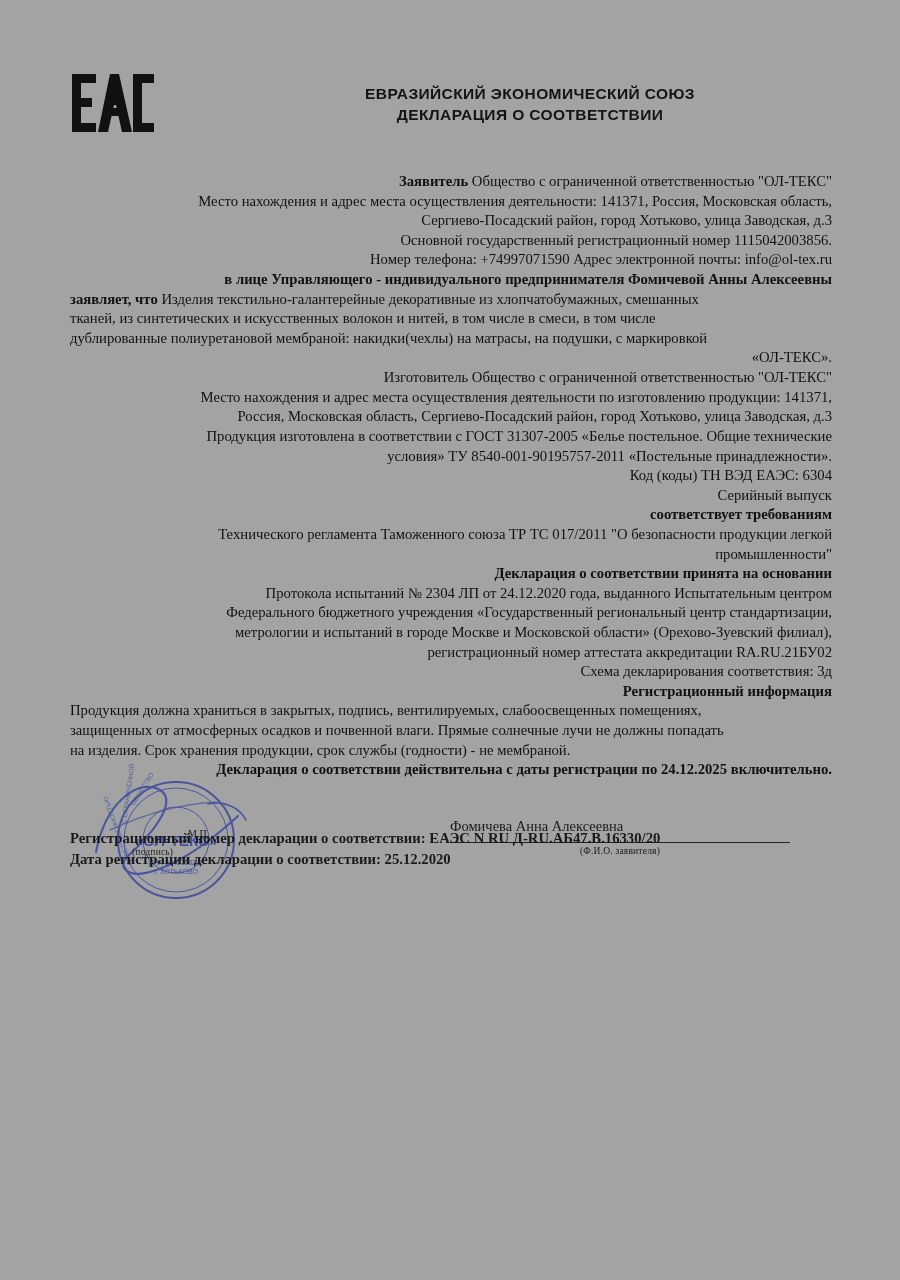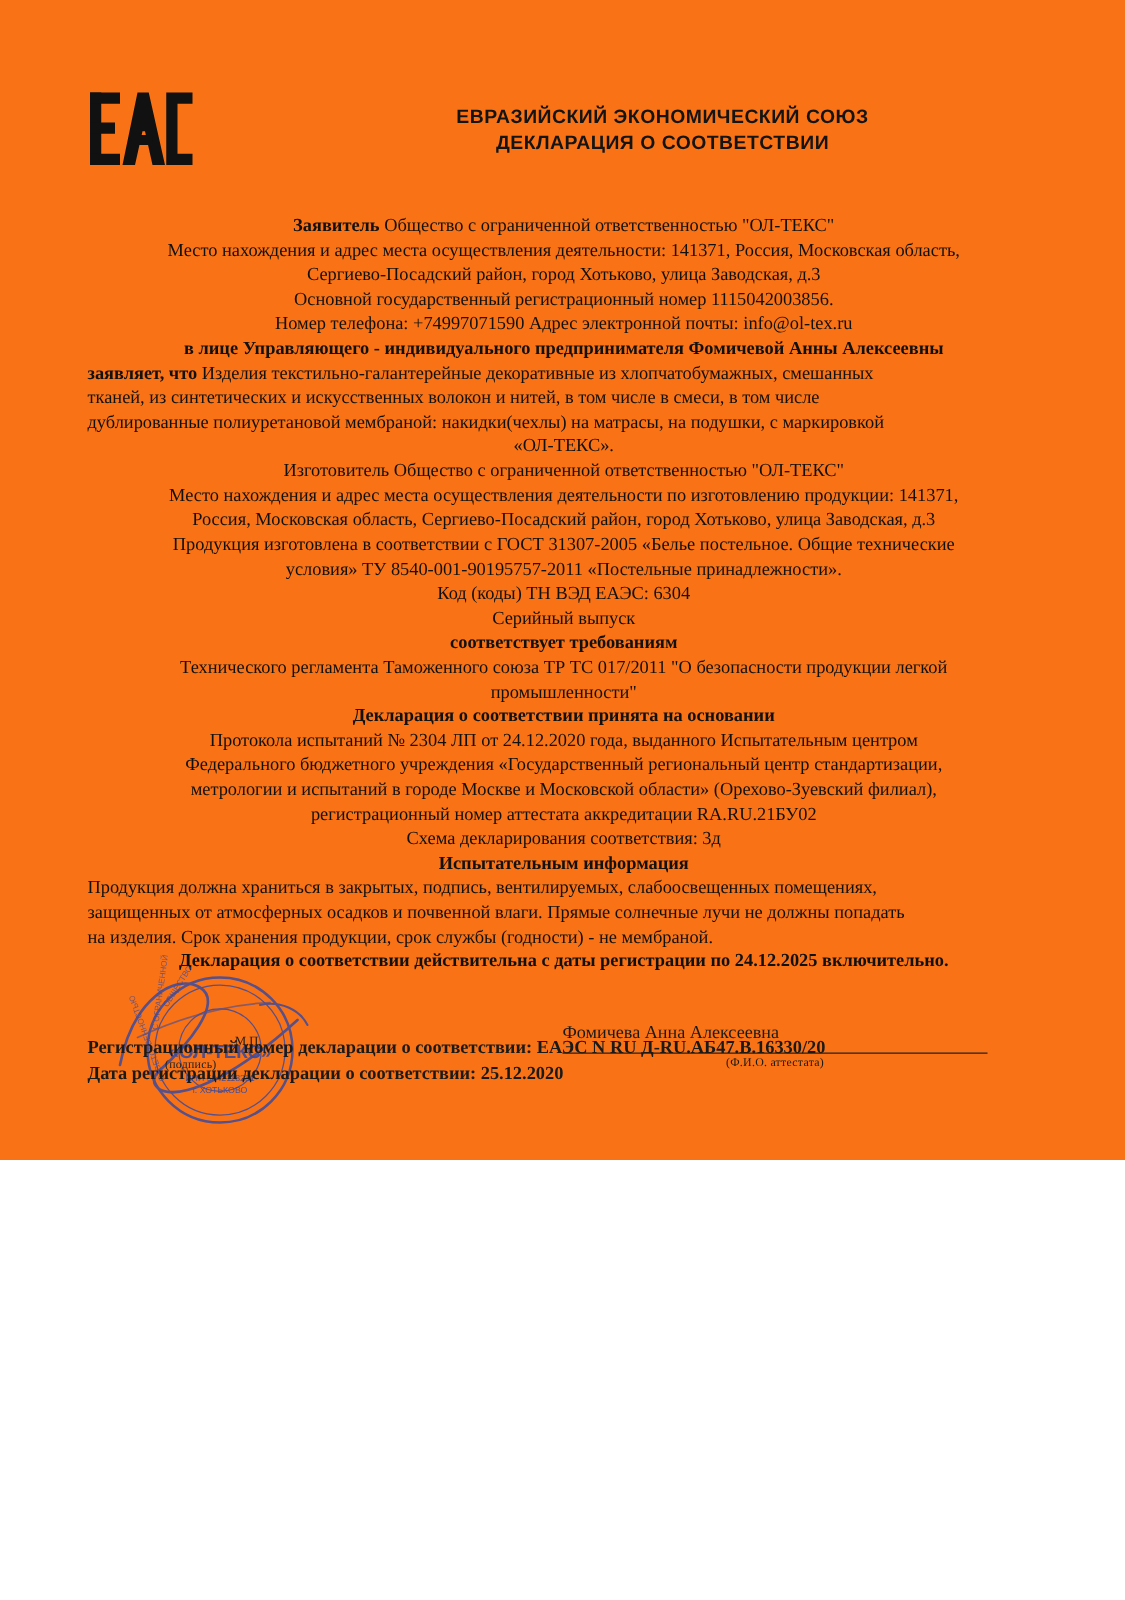--- a/index.html
+++ b/index.html
@@ -12,22 +12,22 @@
     height: 1280px;
     position: relative;
     font-family: "Liberation Serif", serif;
     color: #1a1a1a;
     overflow: hidden;
   }
   .page {
     position: absolute;
     left: 0; top: 0;
     width: 900px;
-    height: 928px;
-    background: #f97316;
+    height: 1280px;
+    background: #a3a3a3;
   }
   
   .header {
     position: absolute;
     left: 70px;
     top: 72px;
     width: 760px;
     height: 70px;
   }
   .eac-mark {
@@ -61,21 +61,21 @@
     width: 762px;
     font-size: 14.7px;
     line-height: 1.30;
     text-align: justify;
     color: #111;
   }
   .doc-body p {
     margin: 0 0 0.5px 0;
   }
   .b { font-weight: bold; }
-  .nowrapline { text-align: center; }
+  .nowrapline { text-align: right; }
 
   
   .sign-area {
     position: absolute;
     left: 70px;
     top: 800px;
     width: 762px;
     height: 60px;
   }
   .mp {
@@ -203,21 +203,21 @@
     <p class="nowrapline">Технического регламента Таможенного союза ТР ТС 017/2011 "О безопасности продукции легкой</p>
     <p class="nowrapline">промышленности"</p>
 
     <p class="nowrapline b">Декларация о соответствии принята на основании</p>
     <p class="nowrapline">Протокола испытаний № 2304 ЛП от 24.12.2020 года, выданного Испытательным центром</p>
     <p class="nowrapline">Федерального бюджетного учреждения «Государственный региональный центр стандартизации,</p>
     <p class="nowrapline">метрологии и испытаний в городе Москве и Московской области» (Орехово-Зуевский филиал),</p>
     <p class="nowrapline">регистрационный номер аттестата аккредитации RA.RU.21БУ02</p>
     <p class="nowrapline">Схема декларирования соответствия: 3д</p>
 
-    <p class="nowrapline b">Испытательным информация</p>
+    <p class="nowrapline b">Регистрационный информация</p>
     <p>Продукция должна храниться в закрытых, подпись, вентилируемых, слабоосвещенных помещениях,</p>
     <p>защищенных от атмосферных осадков и почвенной влаги. Прямые солнечные лучи не должны попадать</p>
     <p>на изделия. Срок хранения продукции, срок службы (годности) - не мембраной.</p>
 
     <p class="nowrapline b">Декларация о соответствии действительна с даты регистрации по 24.12.2025 включительно.</p>
   </div>
 
   <div class="stamp">
     <svg width="215" height="145" viewBox="0 0 215 145" xmlns="http://www.w3.org/2000/svg">
       <g stroke="#3b4a9e" fill="none" opacity="0.85">
@@ -241,21 +241,21 @@
         <text transform="translate(44,104) rotate(-110)">ОТВЕТСТВЕННОСТЬЮ</text>
       </g>
     </svg>
   </div>
 
   <div class="sign-area">
     <div class="sig-caption">(подпись)</div>
     <div class="mp">М.П.</div>
     <div class="sig-name">Фомичева Анна Алексеевна</div>
     <div class="sig-line"></div>
-    <div class="sig-sub">(Ф.И.О. аттестата)</div>
+    <div class="sig-sub">(Ф.И.О. заявителя)</div>
   </div>
 
   <div class="footer-reg">
     <div>
       <span>Регистрационный номер декларации о соответствии:</span>
       <span>ЕАЭС N RU Д-RU.АБ47.В.16330/20</span>
     </div>
     <div>
       <span>Дата регистрации декларации о соответствии:</span>
       <span>25.12.2020</span>

